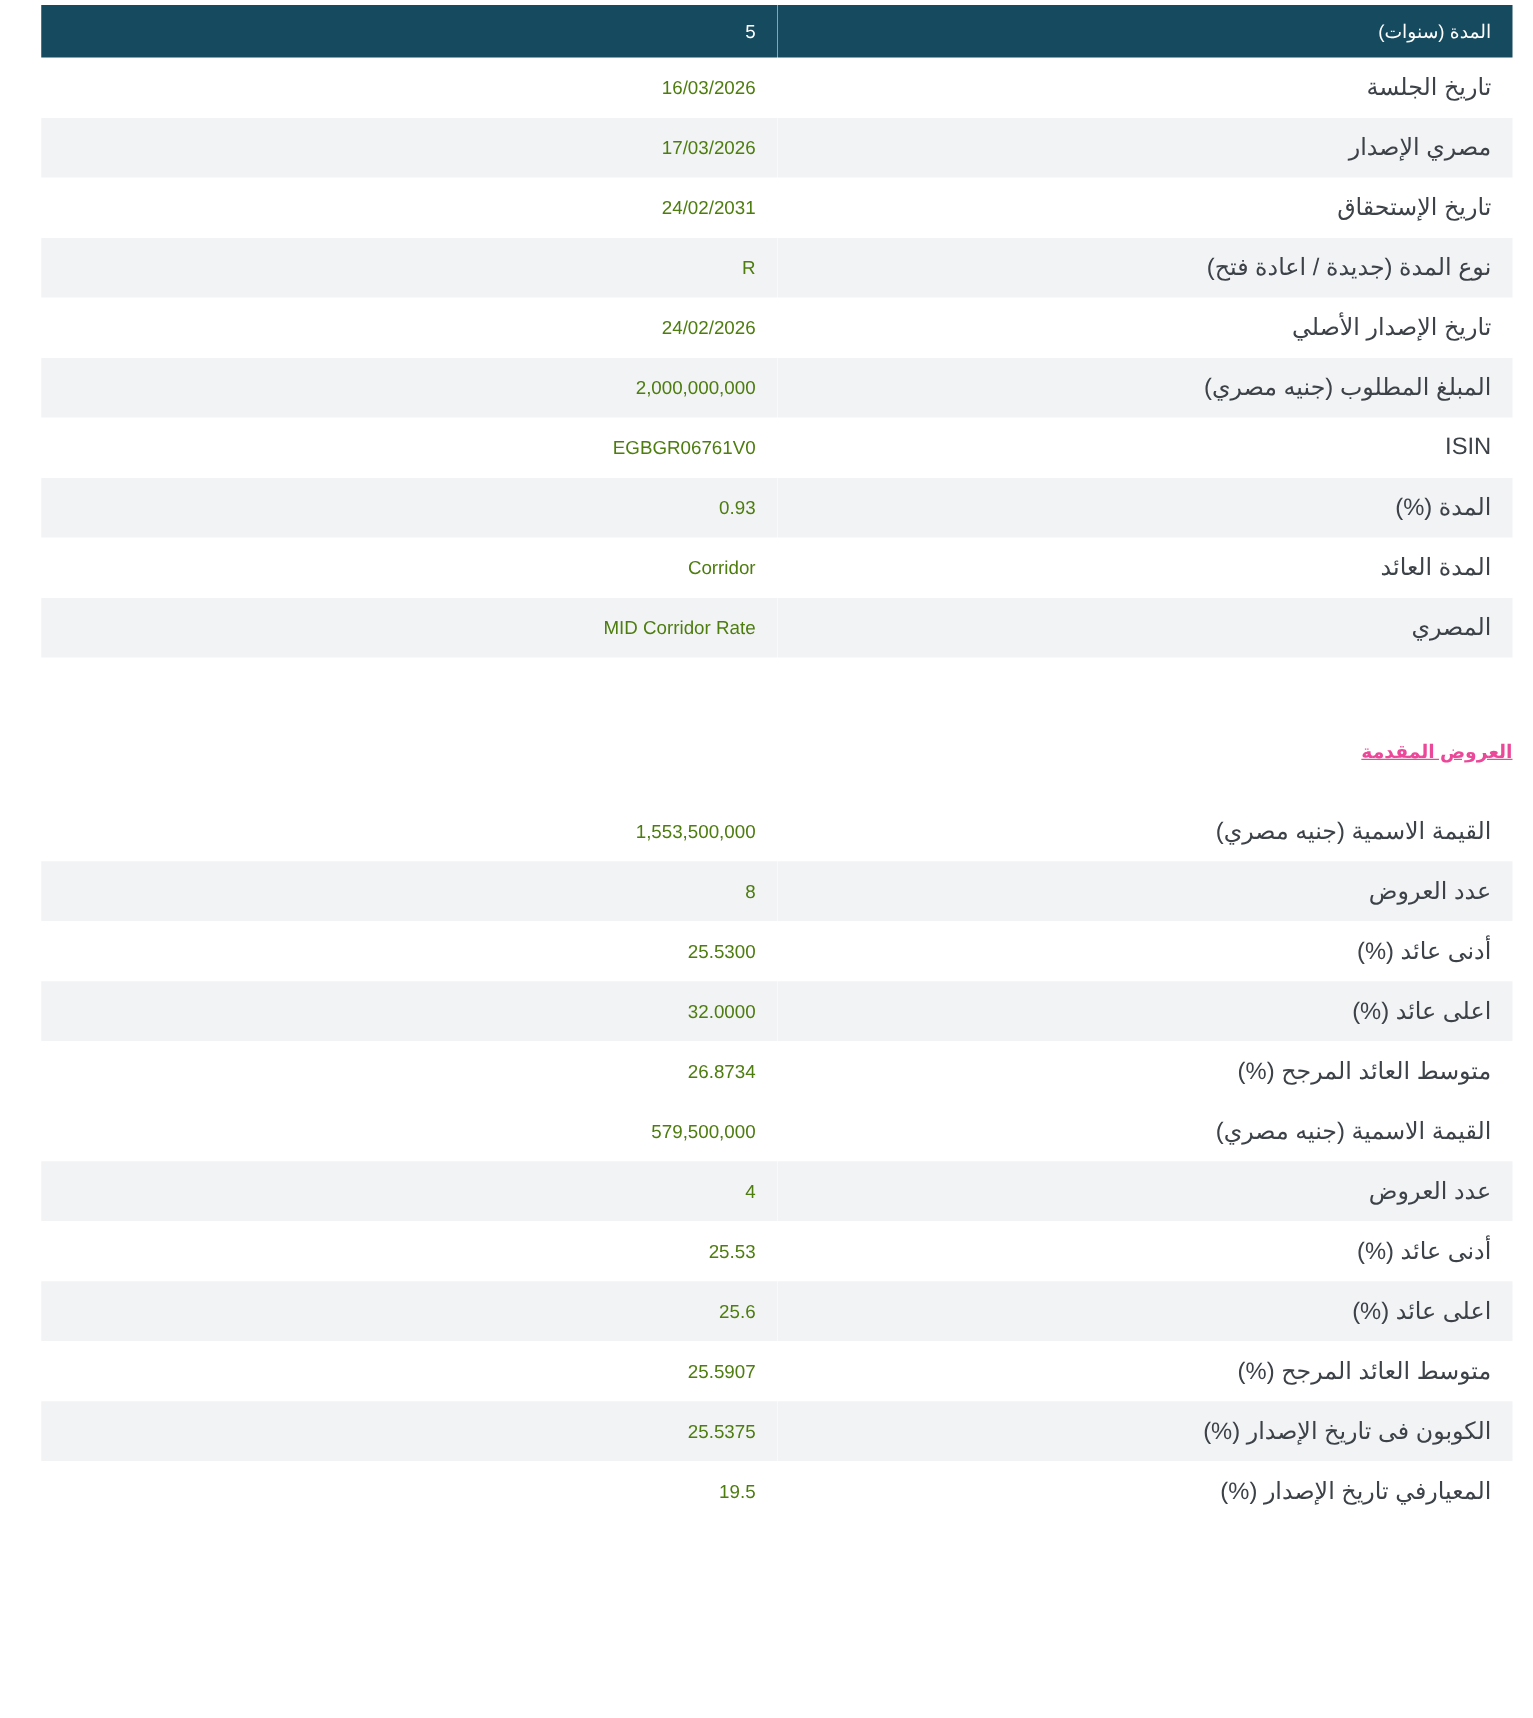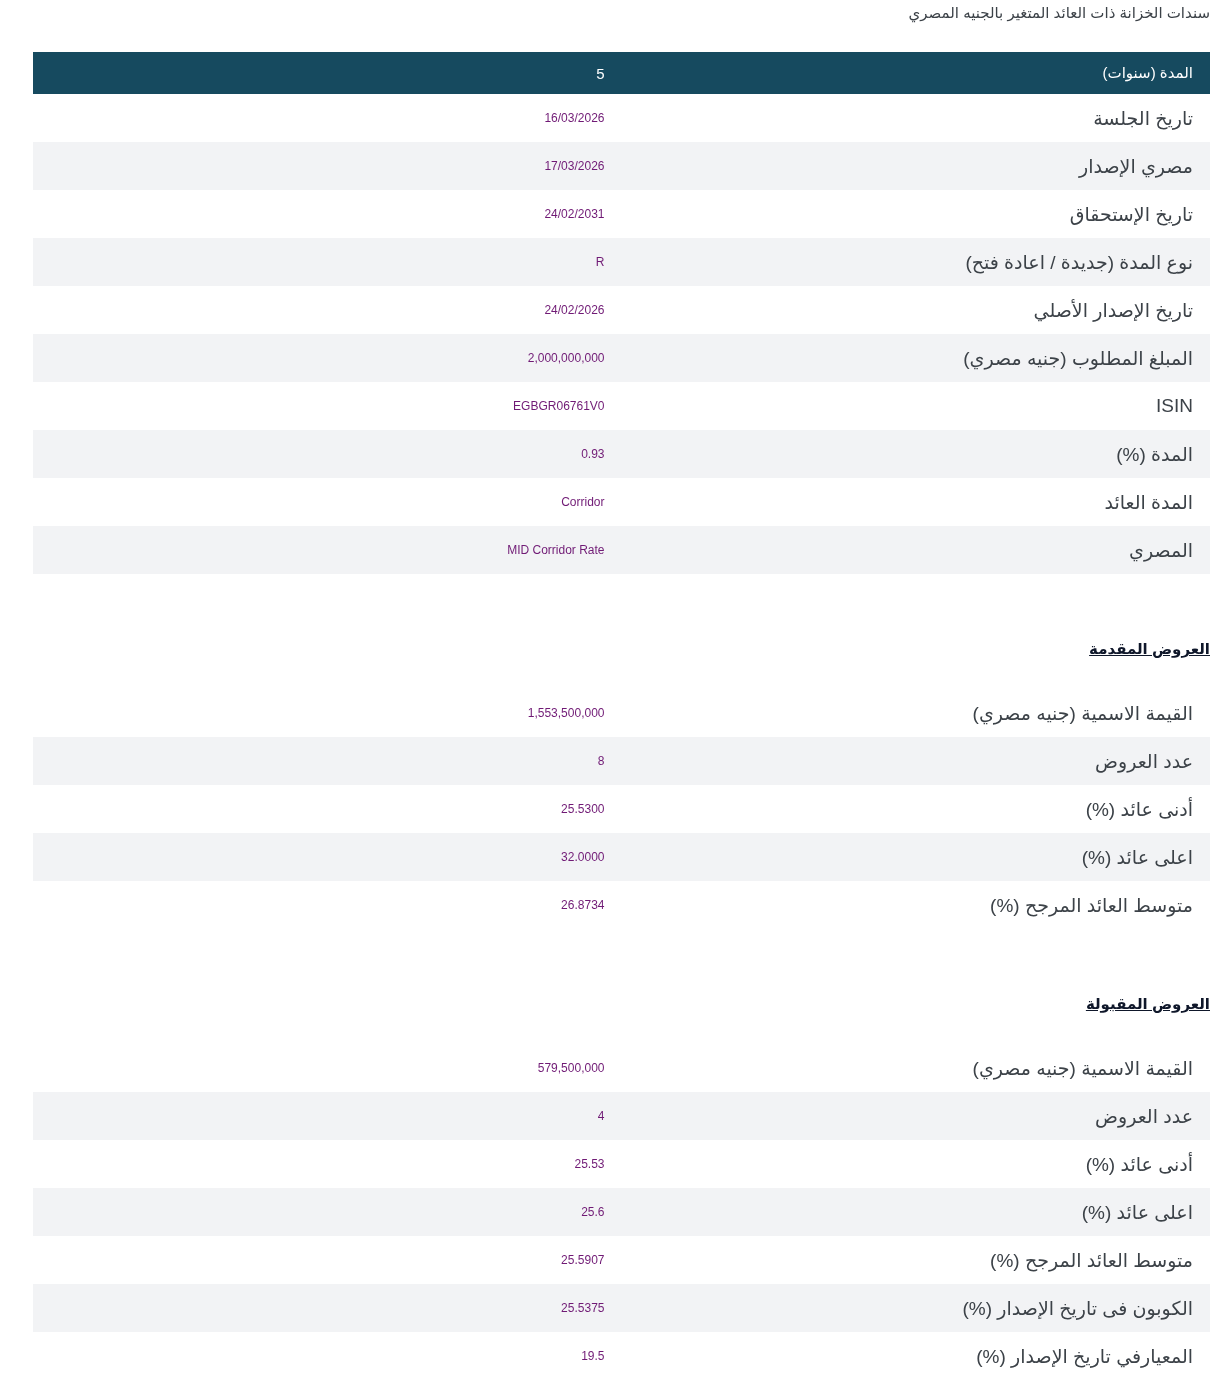--- a/index.html
+++ b/index.html
@@ -54,43 +54,42 @@
     background: #ffffff;
   }
   table.data-table tbody tr:nth-child(even) {
     background: #F2F3F5;
   }
   td.row-label, th.header-label {
     font-size: 19px;
     color: #3c4248;
   }
   td.row-value {
-    font-size: 12px;
-    color: #701a75;
+    font-size: 15px;
+    color: #4d7c0f;
   }
   th.header-value {
     font-size: 16px;
   }
   .section-heading {
     margin: 66px 0 31px 0;
     font-size: 15px;
     font-weight: bold;
-    color: #0f172a;
+    color: #ec4899;
     text-align: right;
   }
   .section-heading span {
     text-decoration: underline;
   }
 </style>
 </head>
 <body>
 
 <div class="page">
 
-  <div class="page-title">سندات الخزانة ذات العائد المتغير بالجنيه المصري</div>
 
   <table class="data-table">
     <thead>
       <tr>
         <th class="header-label">المدة (سنوات)</th>
         <th class="header-value">5</th>
       </tr>
     </thead>
     <tbody>
       <tr>
@@ -158,23 +157,20 @@
         <td class="row-label">اعلى عائد (%)</td>
         <td class="row-value">32.0000</td>
       </tr>
       <tr>
         <td class="row-label">متوسط العائد المرجح (%)</td>
         <td class="row-value">26.8734</td>
       </tr>
     </tbody>
   </table>
 
-  <div class="section-heading">
-    <span>العروض المقبولة</span>
-  </div>
 
   <table class="data-table">
     <tbody>
       <tr>
         <td class="row-label">القيمة الاسمية (جنيه مصري)</td>
         <td class="row-value">579,500,000</td>
       </tr>
       <tr>
         <td class="row-label">عدد العروض</td>
         <td class="row-value">4</td>

